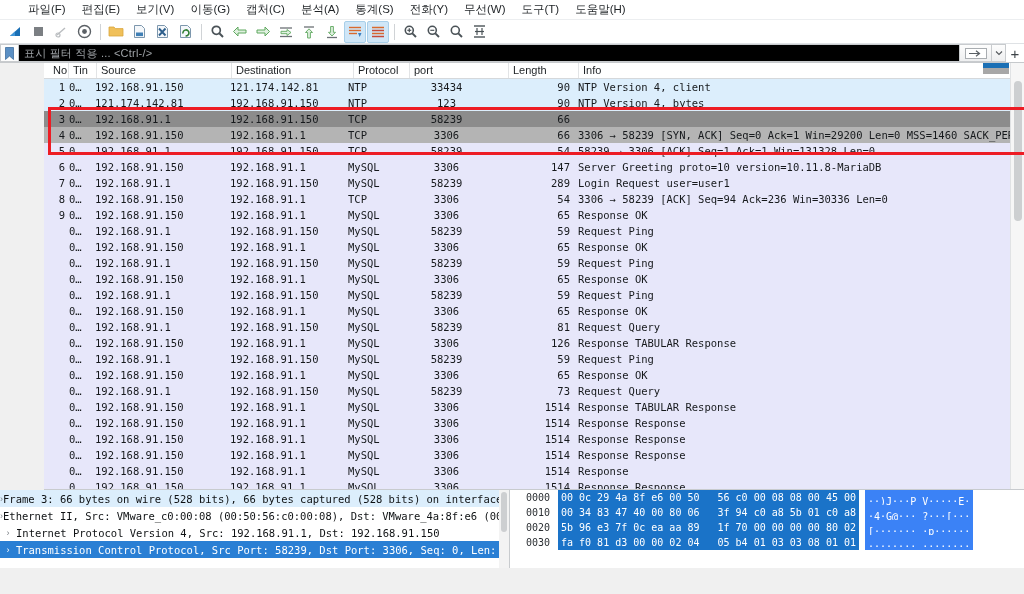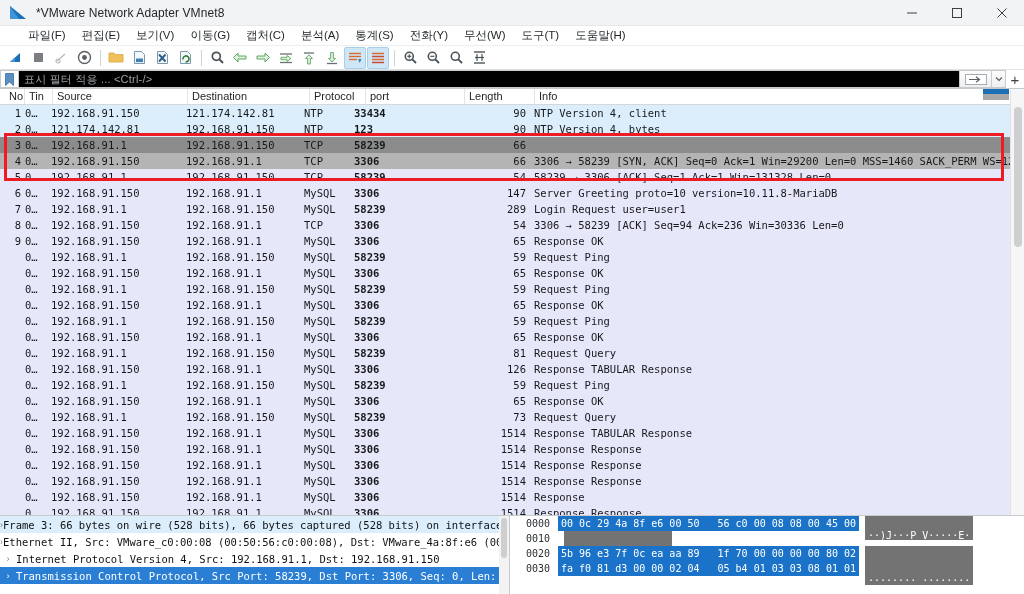--- a/index.html
+++ b/index.html
@@ -150,20 +150,21 @@
     font-size: 15px; color: #3d4348; line-height: 1;
   }
 
   
   .packetlist {
     position: relative;
     height: 427px;
     background: #ffffff;
     overflow: hidden;
     border-bottom: 1px solid #c8cbce;
+    margin-left: 44px;
   }
   .pl-header {
     display: flex;
     height: 16px;
     background: #ffffff;
     border-bottom: 1px solid #d5d8db;
     font-size: 11px;
     color: #1d2124;
   }
   .pl-header .hc {
@@ -181,21 +182,21 @@
     font-size: 10.5px;
     line-height: 16px;
     color: #16191c;
     white-space: nowrap;
   }
   .prow .c { overflow: hidden; padding: 0 4px; }
   .c-no    { width: 25px;  text-align: right; padding-right: 1px;}
   .c-src   { width: 135px; padding-left: 6px;}
   .c-dst   { width: 118px; }
   .c-proto { width: 50px;  }
-  .c-port  { width: 105px; text-align: left; padding-right: 13px; font-weight: bold;}
+  .c-port  { width: 105px; text-align: center; padding-right: 13px;}
   .c-len   { width: 75px;  text-align: right; padding-right: 10px;}
   .c-info  { flex: 1; padding-left: 6px;}
 
   .bg-ntp   { background: #dceefc; }
   .bg-mysql { background: #e7e7fa; }
   .bg-tcp   { background: #e7e7fa; }
   .bg-sel   { background: #8c8c8c; }
   .bg-sel2  { background: #b4b4b4; }
 
   
@@ -286,52 +287,27 @@
   .hrow {
     display: flex;
     height: 15px;
     line-height: 15px;
     font-family: "DejaVu Sans Mono", "Liberation Mono", monospace;
     font-size: 10px;
     white-space: pre;
   }
   .h-off { width: 48px; text-align: right; padding-right: 8px; color: #2b2f33; }
   .h-hex { background: #1a73c8; color: #ffffff; padding: 0 3px; }
-  .h-asc { background: #737373; color: #ffffff; padding: 12px 3px; margin-left: 6px; }
+  .h-asc { background: #3b82f6; color: #ffffff; padding: 4px 3px; margin-left: 6px; }
 </style>
 </head>
 <body>
 
 <div id="app">
 
-  <div class="titlebar">
-    <div class="tb-icon">
-      <div class="shark"></div>
-      <div class="shark2"></div>
-    </div>
-    <div class="tb-title">*VMware Network Adapter VMnet8</div>
-    <div class="winctrls">
-      <div class="winbtn">
-        <svg width="12" height="12" viewBox="0 0 12 12">
-            <line x1="1" y1="6" x2="11" y2="6" stroke="#3a3f44" stroke-width="1"></line>
-          </svg>
-      </div>
-      <div class="winbtn">
-        <svg width="12" height="12" viewBox="0 0 12 12">
-            <rect x="1.5" y="1.5" width="9" height="9" fill="none" stroke="#3a3f44" stroke-width="1"></rect>
-          </svg>
-      </div>
-      <div class="winbtn">
-        <svg width="12" height="12" viewBox="0 0 12 12">
-            <line x1="1.5" y1="1.5" x2="10.5" y2="10.5" stroke="#3a3f44" stroke-width="1"></line>
-            <line x1="10.5" y1="1.5" x2="1.5" y2="10.5" stroke="#3a3f44" stroke-width="1"></line>
-          </svg>
-      </div>
-    </div>
-  </div>
 
   <div class="menubar">
     <div class="menuitem">파일(F)</div>
     <div class="menuitem">편집(E)</div>
     <div class="menuitem">보기(V)</div>
     <div class="menuitem">이동(G)</div>
     <div class="menuitem">캡처(C)</div>
     <div class="menuitem">분석(A)</div>
     <div class="menuitem">통계(S)</div>
     <div class="menuitem">전화(Y)</div>
@@ -799,21 +775,21 @@
           </div>
         </div>
       <div class="detail-scroll">
         <div class="thumb"></div>
       </div>
     </div>
 
     <div class="hexpane">
       <div id="hex-rows">
           <div class="hrow"><span class="h-off">0000</span><span class="h-hex">00 0c 29 4a 8f e6 00 50   56 c0 00 08 08 00 45 00</span><span class="h-asc">··)J···P V·····E·</span></div>
-          <div class="hrow"><span class="h-off">0010</span><span class="h-asc">·4·G@··· ?···[···</span></div>
+          <div class="hrow"><span class="h-off">0010</span><span class="h-hex">00 34 83 47 40 00 80 06   3f 94 c0 a8 5b 01 c0 a8</span><span class="h-asc">·4·G@··· ?···[···</span></div>
           <div class="hrow"><span class="h-off">0020</span><span class="h-hex">5b 96 e3 7f 0c ea aa 89   1f 70 00 00 00 00 80 02</span><span class="h-asc">[······· ·p······</span></div>
           <div class="hrow"><span class="h-off">0030</span><span class="h-hex">fa f0 81 d3 00 00 02 04   05 b4 01 03 03 08 01 01</span><span class="h-asc">········ ········</span></div>
         </div>
     </div>
 
   </div>
 
 </div>
 
 </body></html>

